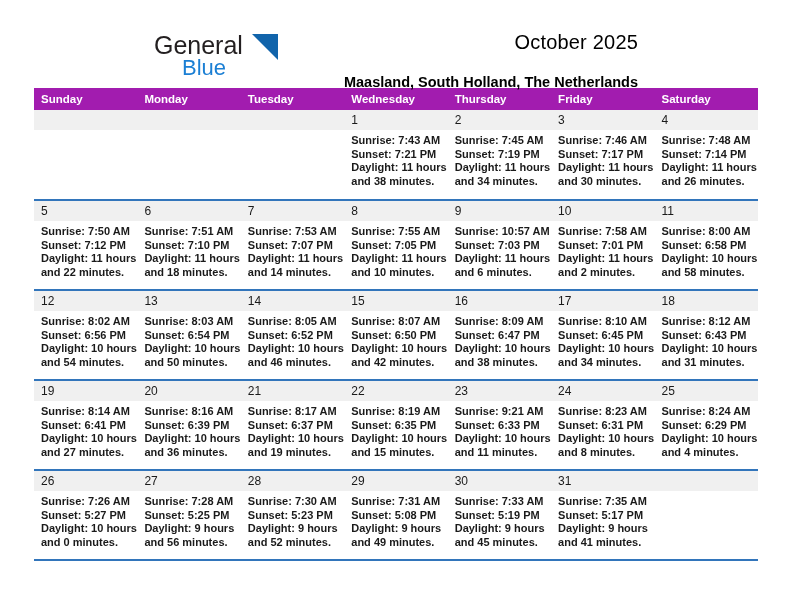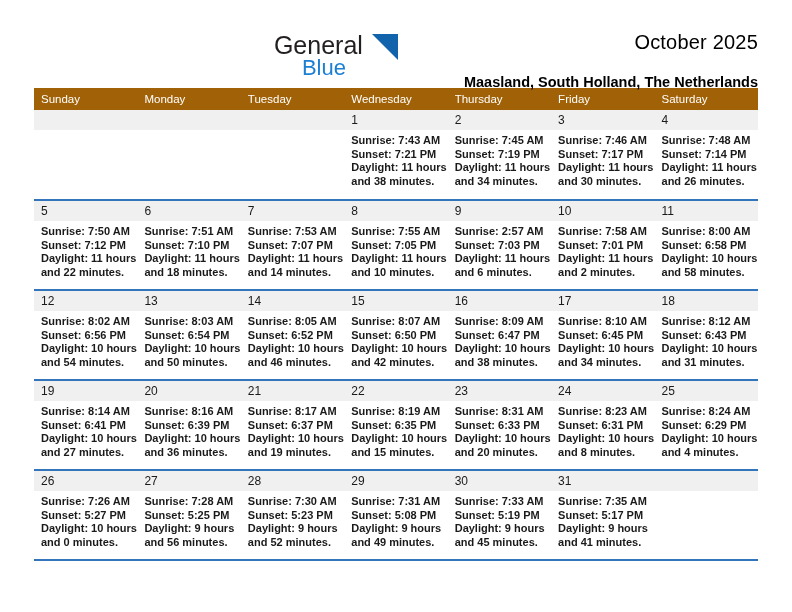--- a/index.html
+++ b/index.html
@@ -19,21 +19,21 @@
     position: relative;
     width: 792px;
     height: 612px;
     padding: 0;
   }
 
   
   .header {
     display: flex;
     align-items: flex-start;
-    justify-content: flex-end;
+    justify-content: center;
     padding: 26px 34px 0 34px;
     height: 78px;
   }
   .brand {
     position: relative;
     width: 190px;
     height: 56px;
     padding-top: 6px;
   }
   .brand-general {
@@ -83,24 +83,24 @@
   }
 
   
   .calendar {
     margin: 10px 34px 0 34px;
     width: 724px;
     border-collapse: collapse;
     table-layout: fixed;
   }
   .calendar th {
-    background: #a16207;
+    background: #a21caf;
     color: #ffffff;
     font-size: 11.5px;
-    font-weight: 400;
+    font-weight: 700;
     text-align: left;
     padding: 5px 0 5px 7px;
     height: 21px;
     border: none;
   }
   .calendar td {
     vertical-align: top;
     padding: 0;
     border: none;
     border-bottom: 2px solid #3275bb;
@@ -236,21 +236,21 @@
             <div class="cellbody">
               <div>Sunrise: 7:55 AM</div>
               <div>Sunset: 7:05 PM</div>
               <div>Daylight: 11 hours</div>
               <div>and 10 minutes.</div>
             </div>
           </td>
           <td>
             <span class="daynum">9</span>
             <div class="cellbody">
-              <div>Sunrise: 2:57 AM</div>
+              <div>Sunrise: 10:57 AM</div>
               <div>Sunset: 7:03 PM</div>
               <div>Daylight: 11 hours</div>
               <div>and 6 minutes.</div>
             </div>
           </td>
           <td>
             <span class="daynum">10</span>
             <div class="cellbody">
               <div>Sunrise: 7:58 AM</div>
               <div>Sunset: 7:01 PM</div>
@@ -366,24 +366,24 @@
             <div class="cellbody">
               <div>Sunrise: 8:19 AM</div>
               <div>Sunset: 6:35 PM</div>
               <div>Daylight: 10 hours</div>
               <div>and 15 minutes.</div>
             </div>
           </td>
           <td>
             <span class="daynum">23</span>
             <div class="cellbody">
-              <div>Sunrise: 8:31 AM</div>
+              <div>Sunrise: 9:21 AM</div>
               <div>Sunset: 6:33 PM</div>
               <div>Daylight: 10 hours</div>
-              <div>and 20 minutes.</div>
+              <div>and 11 minutes.</div>
             </div>
           </td>
           <td>
             <span class="daynum">24</span>
             <div class="cellbody">
               <div>Sunrise: 8:23 AM</div>
               <div>Sunset: 6:31 PM</div>
               <div>Daylight: 10 hours</div>
               <div>and 8 minutes.</div>
             </div>

